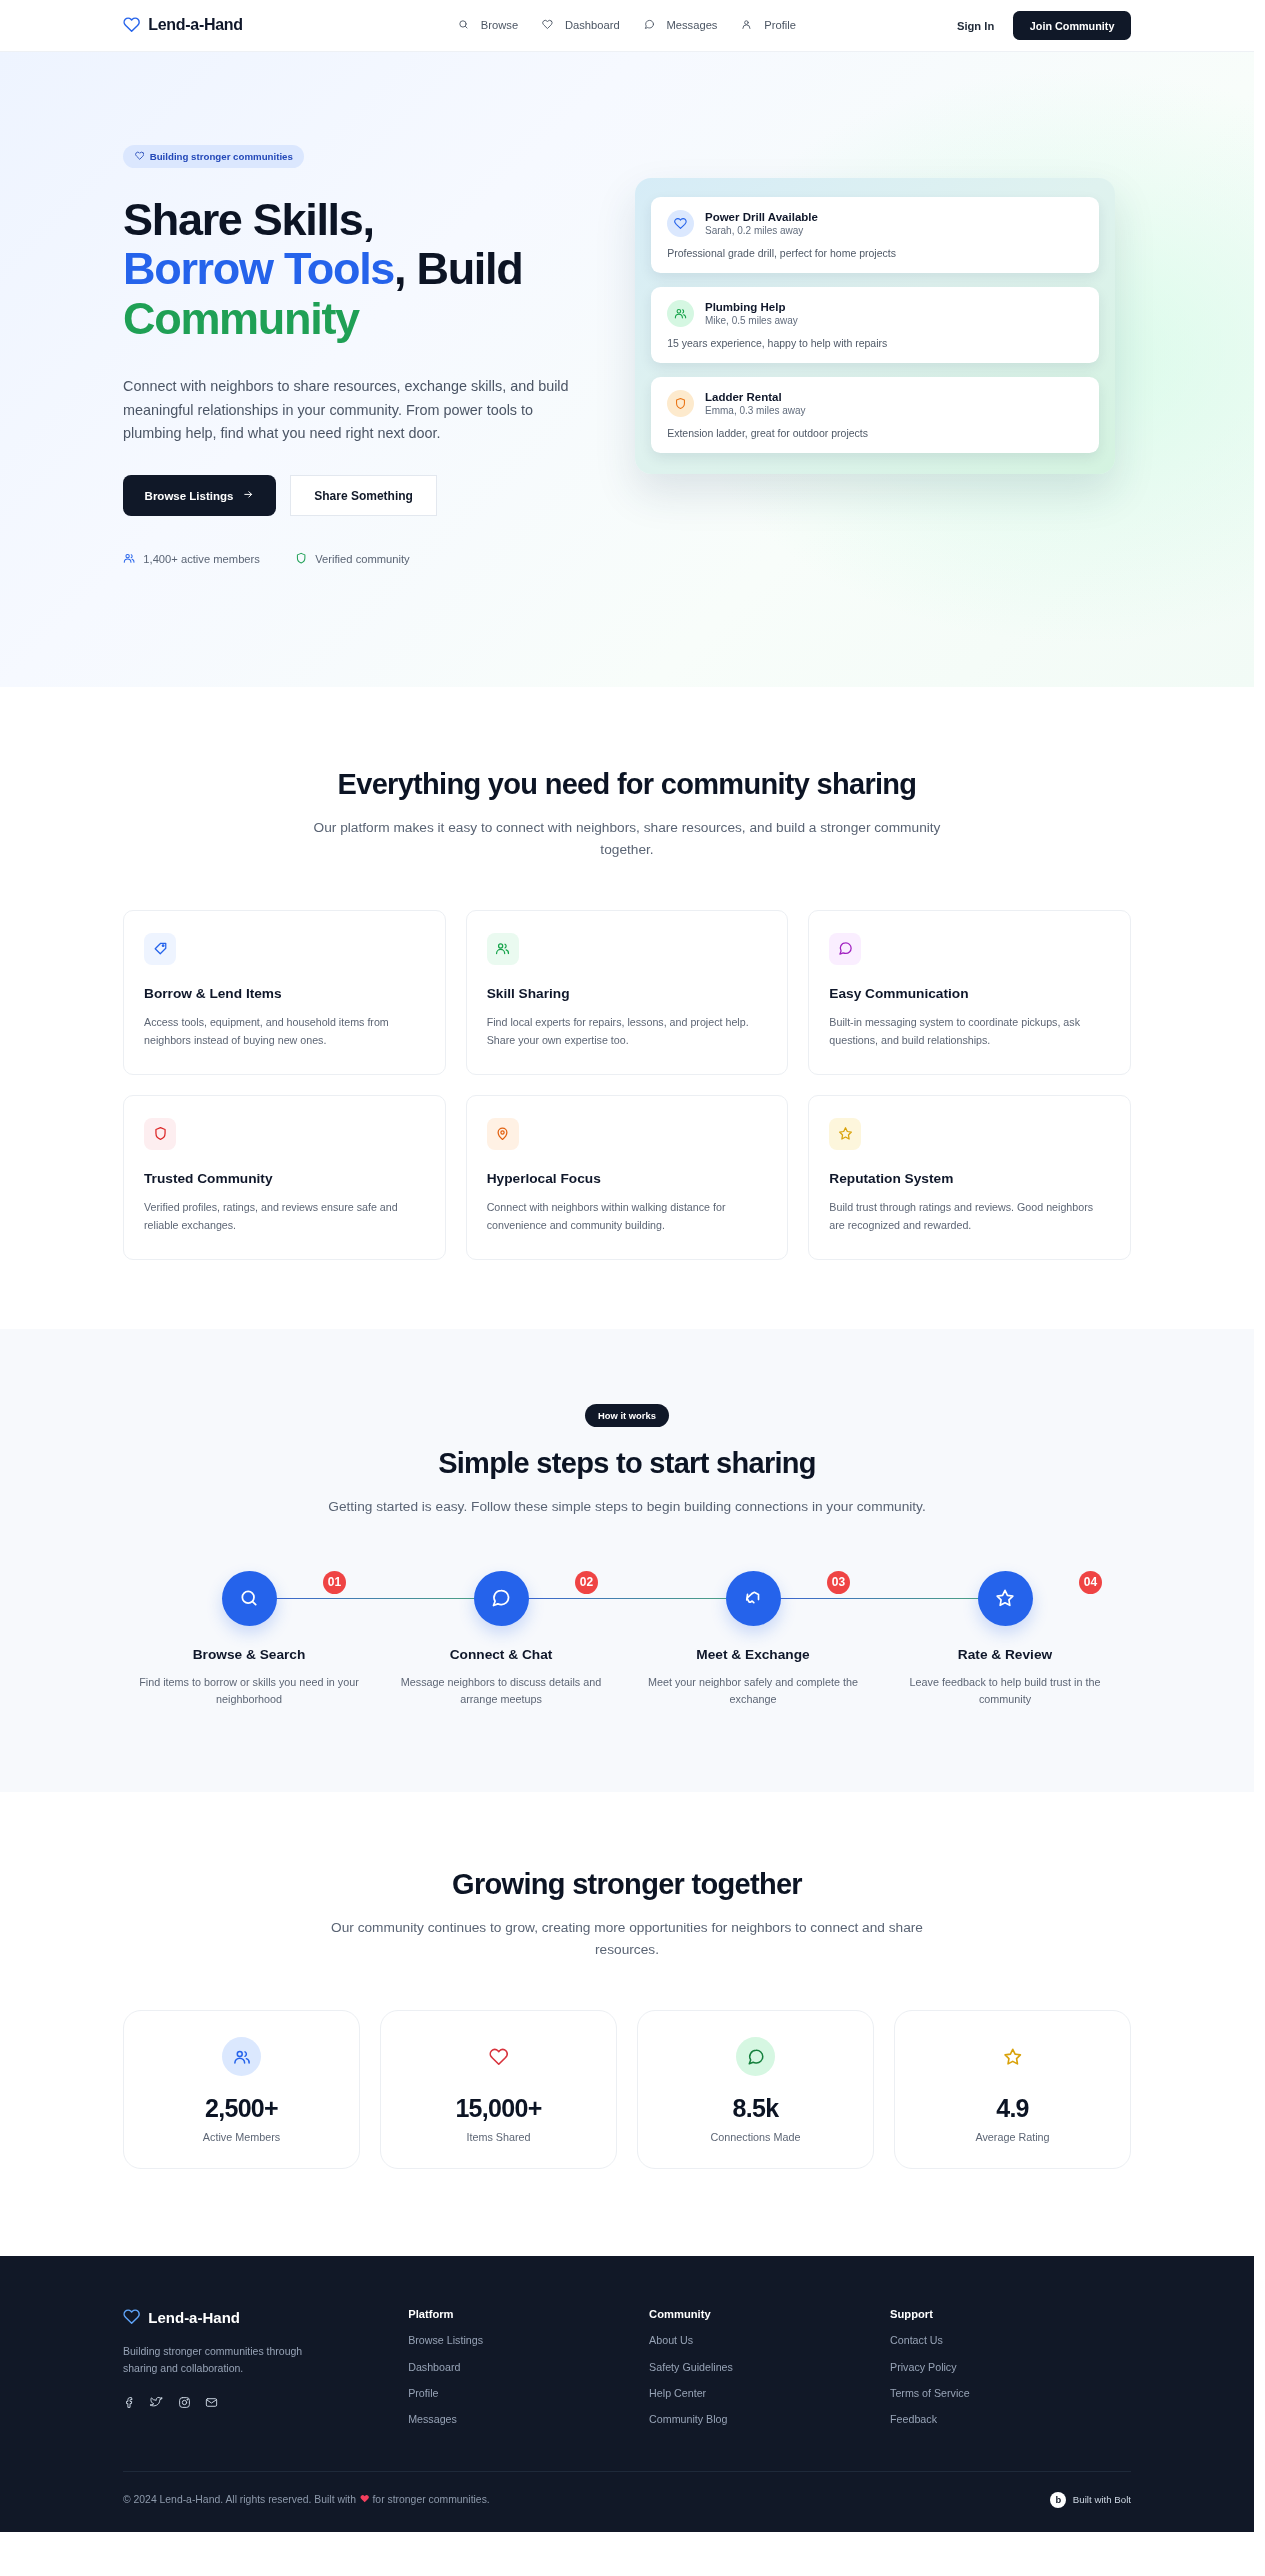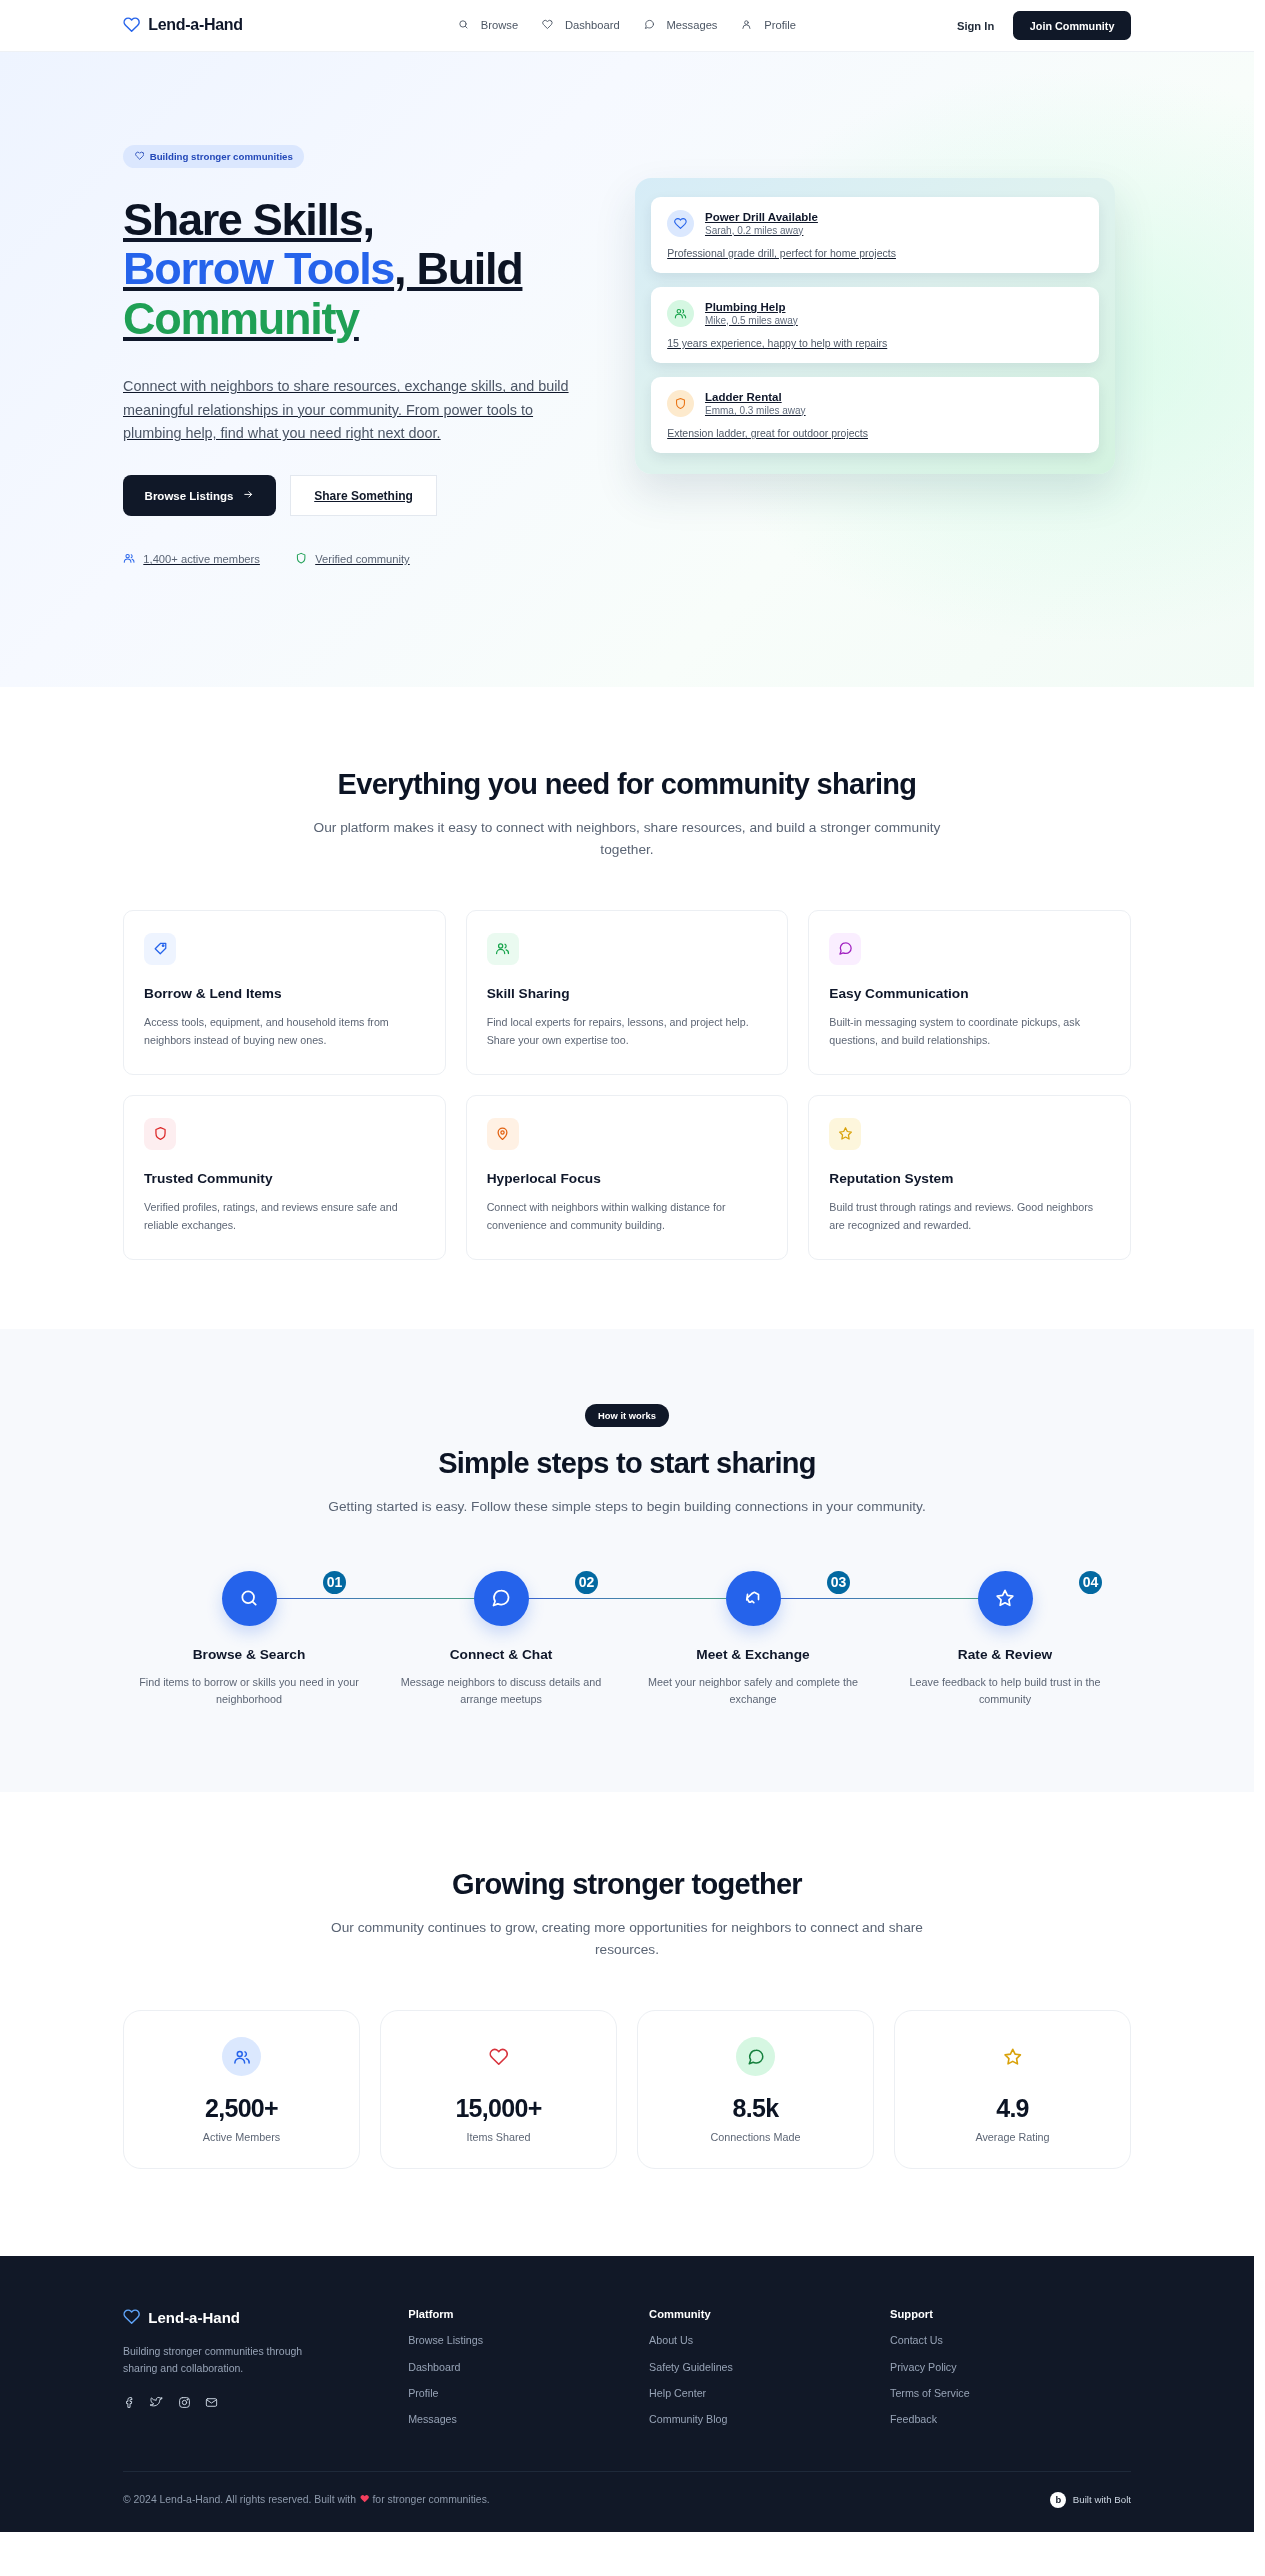--- a/index.html
+++ b/index.html
@@ -41,21 +41,20 @@
 
   
   .hero {
     position: relative;
     padding: 63px 123px 101px 123px;
     display: flex;
     background:
       radial-gradient(649px 462px at 86% 48%, rgba(209,250,229,.75) 0%, rgba(209,250,229,0) 62%),
       linear-gradient(135deg, #eef4ff 0%, #f6f9ff 34%, #f8fdfa 68%, #f2fbf6 100%);
     min-height: 635px;
-    text-decoration: underline;
   }
   .hero-left { width: 505px; padding-top: 30px; }
   .badge {
     display: inline-flex; align-items: center; gap: 5.8px;
     background: #dbe7fe; color: #2348b8;
     font-size: 9.7px; font-weight: 600;
     padding: 5.8px 11.5px; border-radius: 720px;
   }
   .hero-h1 {
     margin-top: 27px;
@@ -157,22 +156,22 @@
   .step-circle {
     position: relative; z-index: 2;
     width: 55px; height: 55px; border-radius: 50%;
     background: #2563eb; margin: 0 auto;
     display: flex; align-items: center; justify-content: center;
     box-shadow: 0 7.2px 16px rgba(37,99,235,.22);
   }
   .step-num {
     position: absolute; z-index: 3; top: 0px; right: 29px;
     width: 23px; height: 23px; border-radius: 50%;
-    background: #0369a1; color: #fff;
-    font-size: 14px; font-weight: 700;
+    background: #ef4444; color: #fff;
+    font-size: 12px; font-weight: 700;
     display: flex; align-items: center; justify-content: center;
   }
   .step-h { margin-top: 21.6px; font-size: 13.7px; font-weight: 700; color: #0f172a; }
   .step-p { margin-top: 11.5px; font-size: 10.8px; line-height: 1.6; color: #5d6675; }
 
   
   .stats { background: #fff; padding: 76px 123px 87px 123px; }
   .stats-grid { margin-top: 50px; display: grid; grid-template-columns: repeat(4, 1fr); gap: 20px; }
   .stat-card {
     background: #fff; border: 0.7px solid #eceff3; border-radius: 18px;

